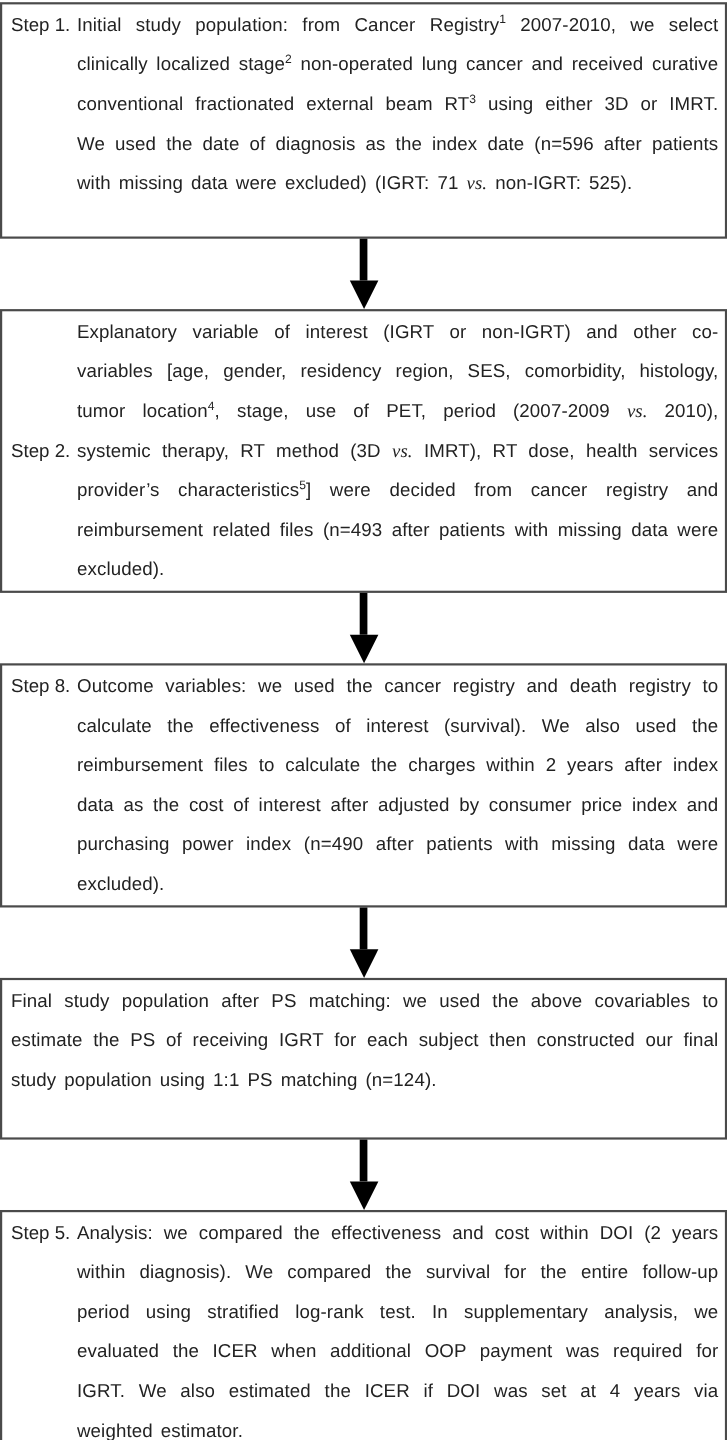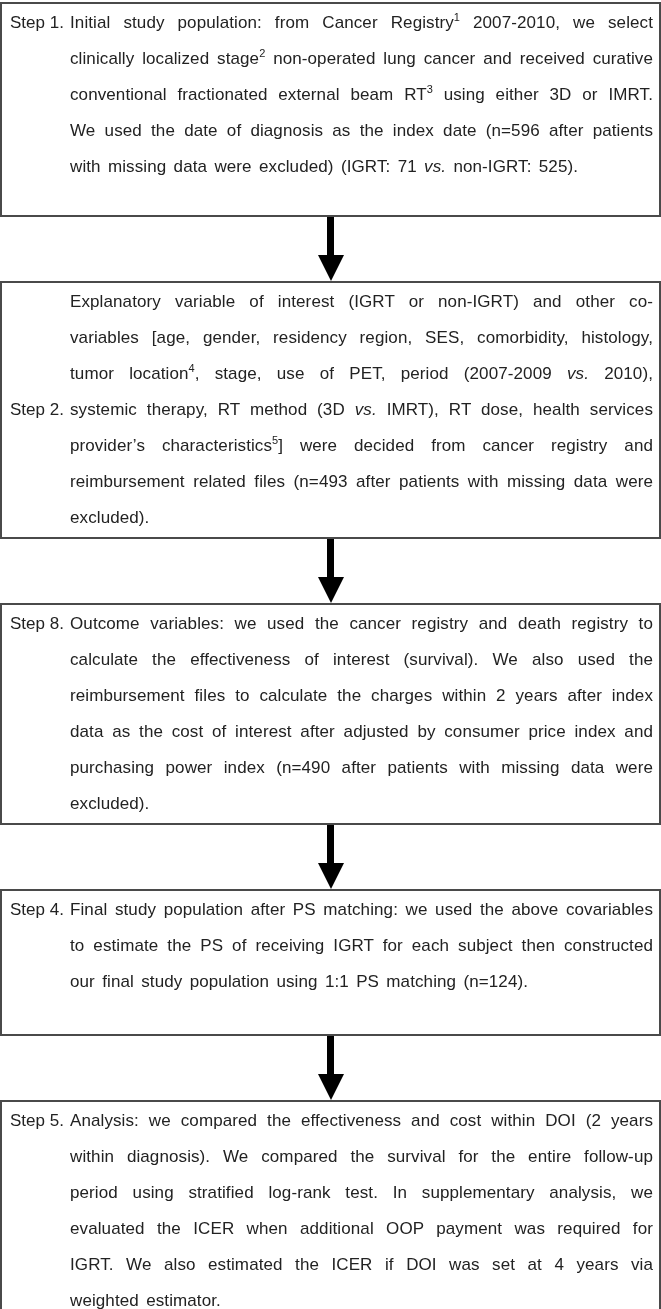--- a/index.html
+++ b/index.html
@@ -47,20 +47,21 @@
     letter-spacing: 0.1px;
   }
   .sup {
     font-size: 11px;
     line-height: 0;
     vertical-align: super;
     letter-spacing: 0;
   }
   .ital {
     font-style: italic;
+    font-family: Liberation Serif, serif;
   }
   .arrow {
     height: 64px;
     display: flex;
     flex-direction: column;
     align-items: center;
     justify-content: flex-start;
   }
   .arrow-stem {
     width: 7px;
@@ -103,21 +104,20 @@
     <span class="step-label">Step 8.</span>
     <p class="step-text"><span>Outcome variables: we used the cancer registry and death registry to calculate the effectiveness of interest (survival). We also used the reimbursement files to calculate the charges within 2 years after index data as the cost of interest after adjusted by consumer price index and purchasing power index (n=490 after patients with missing data were excluded).</span></p>
   </section>
 
   <div class="arrow">
     <div class="arrow-stem"></div>
     <div class="arrow-head"></div>
   </div>
 
   <section class="step-box">
-    <span class="step-label">Step 4.</span>
     <p class="step-text"><span>Final study population after PS matching: we used the above covariables to estimate the PS of receiving IGRT for each subject then constructed our final study population using 1:1 PS matching (n=124).</span></p>
   </section>
 
   <div class="arrow">
     <div class="arrow-stem"></div>
     <div class="arrow-head"></div>
   </div>
 
   <section class="step-box">
     <span class="step-label">Step 5.</span>

